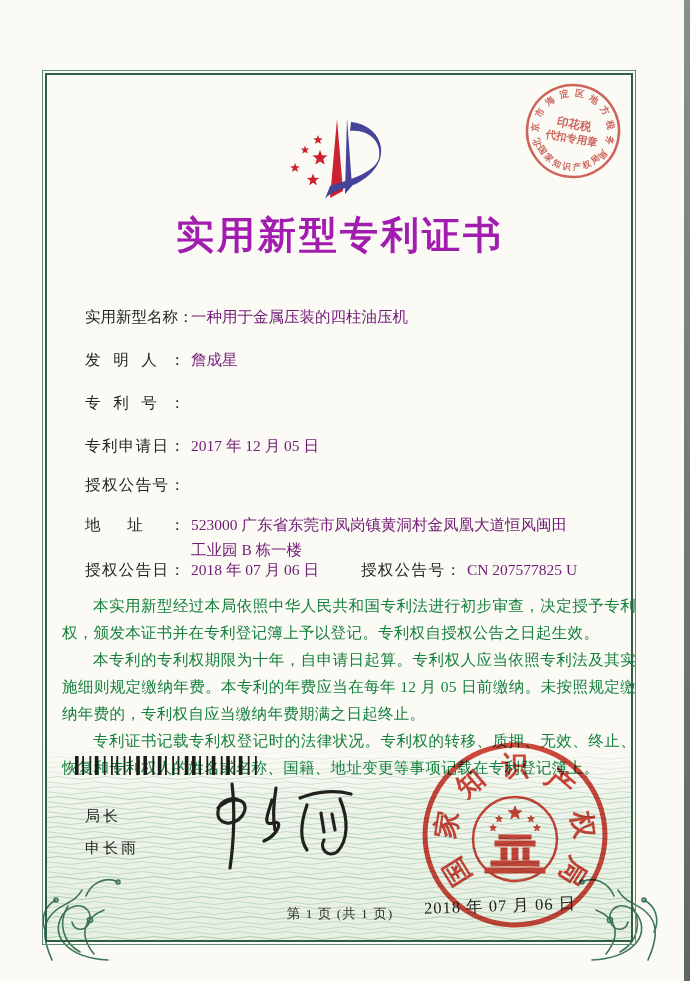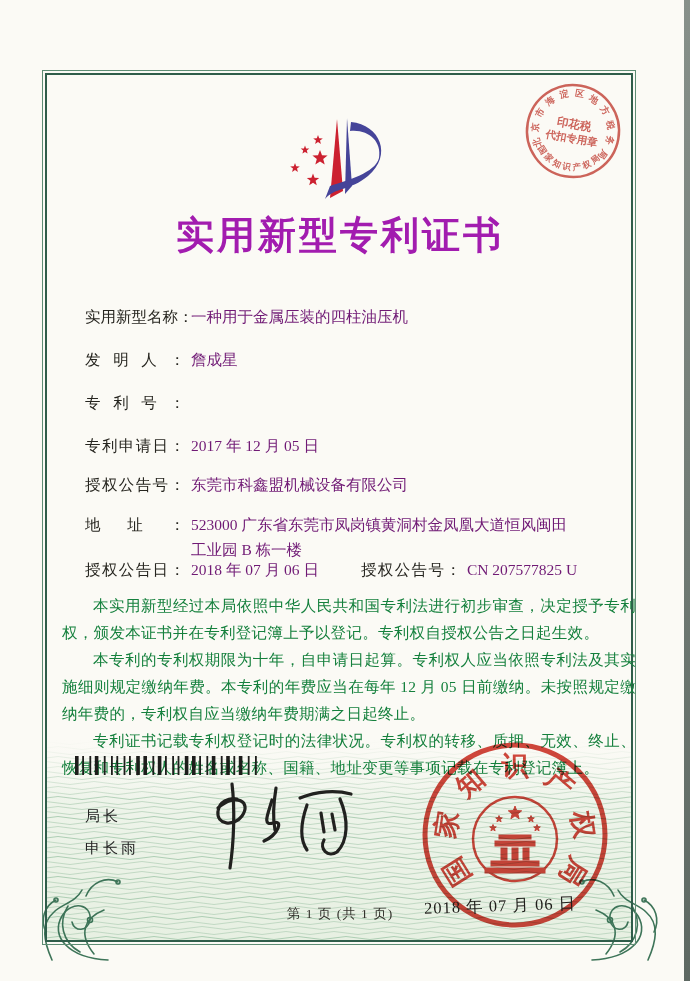--- a/index.html
+++ b/index.html
@@ -211,21 +211,20 @@
     </div>
     <div class="frow" style="top:90px">
       <span class="flabel">专利号</span>
     </div>
     <div class="frow" style="top:133px">
       <span class="flabel">专利申请日</span>
       <span class="fvalue">2017 年 12 月 05 日</span>
     </div>
     <div class="frow" style="top:172px">
       <span class="flabel">授权公告号</span>
-      <span class="fvalue">东莞市科鑫盟机械设备有限公司</span>
     </div>
     <div class="frow frow-wrap" style="top:212px">
       <span class="flabel">地址</span>
       <span class="fvalue">523000 广东省东莞市凤岗镇黄洞村金凤凰大道恒风闽田
 工业园 B 栋一楼</span>
     </div>
     <div class="frow" style="top:257px">
       <span class="flabel">授权公告日</span>
       <span class="fvalue">2018 年 07 月 06 日</span>
       <span class="fpair2">

